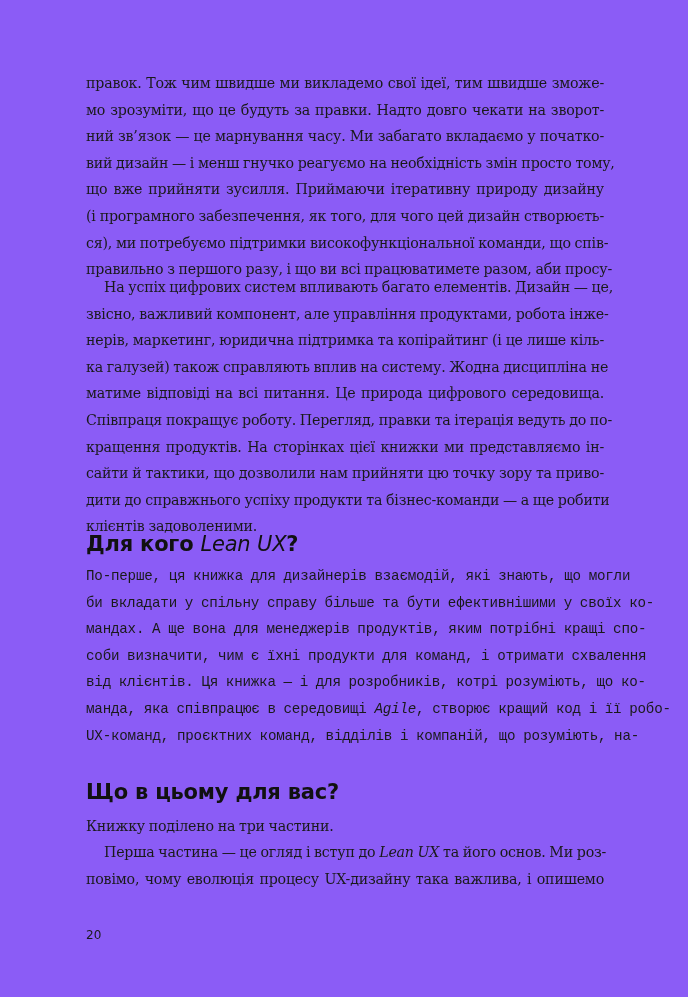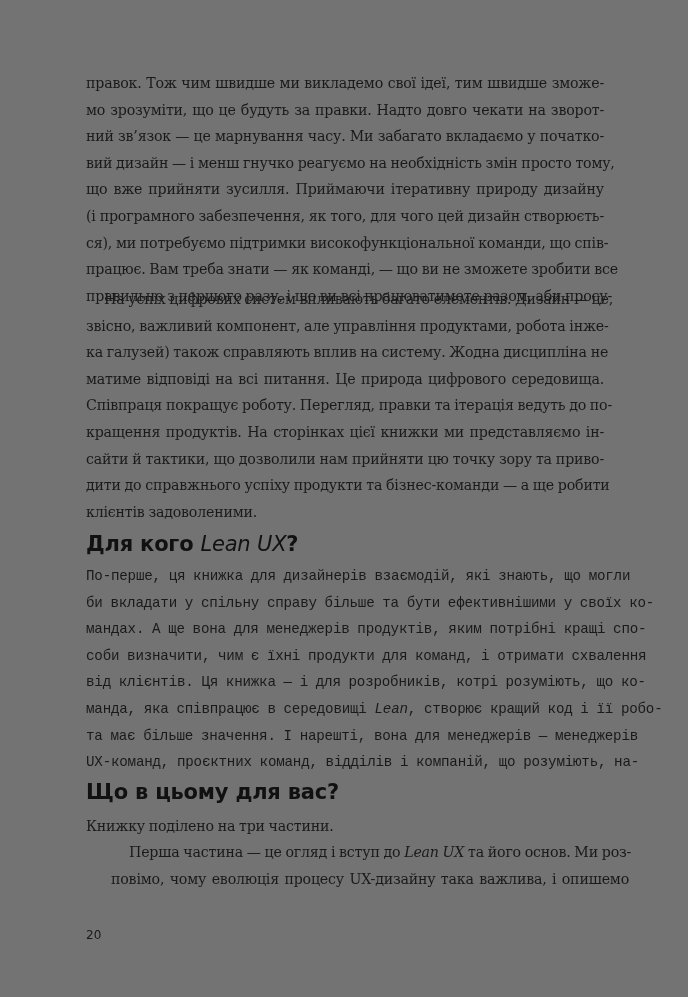--- a/index.html
+++ b/index.html
@@ -1,17 +1,17 @@
 <!DOCTYPE html>
 <html><head>
 <meta charset="utf-8">
 <style>
   html, body { margin: 0; padding: 0; background: #ffffff; }
   body { width: 688px; height: 997px; position: relative; overflow: hidden; }
-  .page { position: absolute; left: 0; top: 0; width: 688px; height: 997px; background: #737373; }
+  .page { position: absolute; left: 0; top: 0; width: 688px; height: 997px; background: #8b5cf6; }
   .col { position: absolute; left: 86px; width: 518px; color: #1a1a1a; }
   .body-text { font-family: "DejaVu Serif", serif; font-size: 14.2px; line-height: 26.6px; letter-spacing: -0.2px; word-spacing: -0.5px; }
   .line { display: block; text-align: justify; text-align-last: justify; white-space: nowrap; overflow: visible; height: 26.6px; }
   .line.last { text-align-last: left; }
   .line.indent { text-indent: 18px; }
   .heading { font-family: "DejaVu Sans", sans-serif; font-weight: bold; font-size: 21px; line-height: 28px; color: #111111; letter-spacing: -0.2px; }
   .heading i { font-weight: normal; font-style: italic; }
   .pagenum { position: absolute; left: 86px; top: 928px; font-family: "DejaVu Sans", sans-serif; font-size: 12px; color: #1a1a1a; }
   em { font-style: italic; }
 </style>
@@ -21,58 +21,57 @@
 <div class="page">
 
   <div class="col body-text" style="top:70px;">
     <span class="line">правок. Тож чим швидше ми викладемо свої ідеї, тим швидше зможе-</span>
     <span class="line">мо зрозуміти, що це будуть за правки. Надто довго чекати на зворот-</span>
     <span class="line">ний зв’язок — це марнування часу. Ми забагато вкладаємо у початко-</span>
     <span class="line">вий дизайн — і менш гнучко реагуємо на необхідність змін просто тому,</span>
     <span class="line">що вже прийняти зусилля. Приймаючи ітеративну природу дизайну</span>
     <span class="line">(і програмного забезпечення, як того, для чого цей дизайн створюєть-</span>
     <span class="line">ся), ми потребуємо підтримки високофункціональної команди, що спів-</span>
-    <span class="line">працює. Вам треба знати — як команді, — що ви не зможете зробити все</span>
     <span class="line">правильно з першого разу, і що ви всі працюватимете разом, аби просу-</span>
   </div>
 
-  <div class="col body-text" style="top:286px;">
+  <div class="col body-text" style="top:274px;">
     <span class="line indent">На успіх цифрових систем впливають багато елементів. Дизайн — це,</span>
     <span class="line">звісно, важливий компонент, але управління продуктами, робота інже-</span>
+    <span class="line">нерів, маркетинг, юридична підтримка та копірайтинг (і це лише кіль-</span>
     <span class="line">ка галузей) також справляють вплив на систему. Жодна дисципліна не</span>
     <span class="line">матиме відповіді на всі питання. Це природа цифрового середовища.</span>
     <span class="line">Співпраця покращує роботу. Перегляд, правки та ітерація ведуть до по-</span>
     <span class="line">кращення продуктів. На сторінках цієї книжки ми представляємо ін-</span>
     <span class="line">сайти й тактики, що дозволили нам прийняти цю точку зору та приво-</span>
     <span class="line">дити до справжнього успіху продукти та бізнес-команди — а ще робити</span>
     <span class="line last">клієнтів задоволеними.</span>
   </div>
 
   <div class="col heading" style="top:530px;">
     <span>Для кого </span><i>Lean UX</i><span>?</span>
   </div>
 
   <div class="col body-text" style="top:563px;font-family:Liberation Mono, monospace;">
     <span class="line">По-перше, ця книжка для дизайнерів взаємодій, які знають, що могли</span>
     <span class="line">би вкладати у спільну справу більше та бути ефективнішими у своїх ко-</span>
     <span class="line">мандах. А ще вона для менеджерів продуктів, яким потрібні кращі спо-</span>
     <span class="line">соби визначити, чим є їхні продукти для команд, і отримати схвалення</span>
     <span class="line">від клієнтів. Ця книжка — і для розробників, котрі розуміють, що ко-</span>
-    <span class="line">манда, яка співпрацює в середовищі <em>Lean</em>, створює кращий код і її робо-</span>
-    <span class="line">та має більше значення. І нарешті, вона для менеджерів — менеджерів</span>
+    <span class="line">манда, яка співпрацює в середовищі <em>Agile</em>, створює кращий код і її робо-</span>
     <span class="line">UX-команд, проєктних команд, відділів і компаній, що розуміють, на-</span>
   </div>
 
   <div class="col heading" style="top:778px;">
     <span>Що в цьому для вас?</span>
   </div>
 
   <div class="col body-text" style="top:813px;">
     <span class="line last">Книжку поділено на три частини.</span>
   </div>
 
-  <div class="col body-text" style="top:839px;margin-left:25px;">
+  <div class="col body-text" style="top:839px;">
     <span class="line indent">Перша частина — це огляд і вступ до <em>Lean UX</em> та його основ. Ми роз-</span>
     <span class="line">повімо, чому еволюція процесу UX-дизайну така важлива, і опишемо</span>
   </div>
 
   <div class="pagenum">20</div>
 </div>
 
 </body></html>

